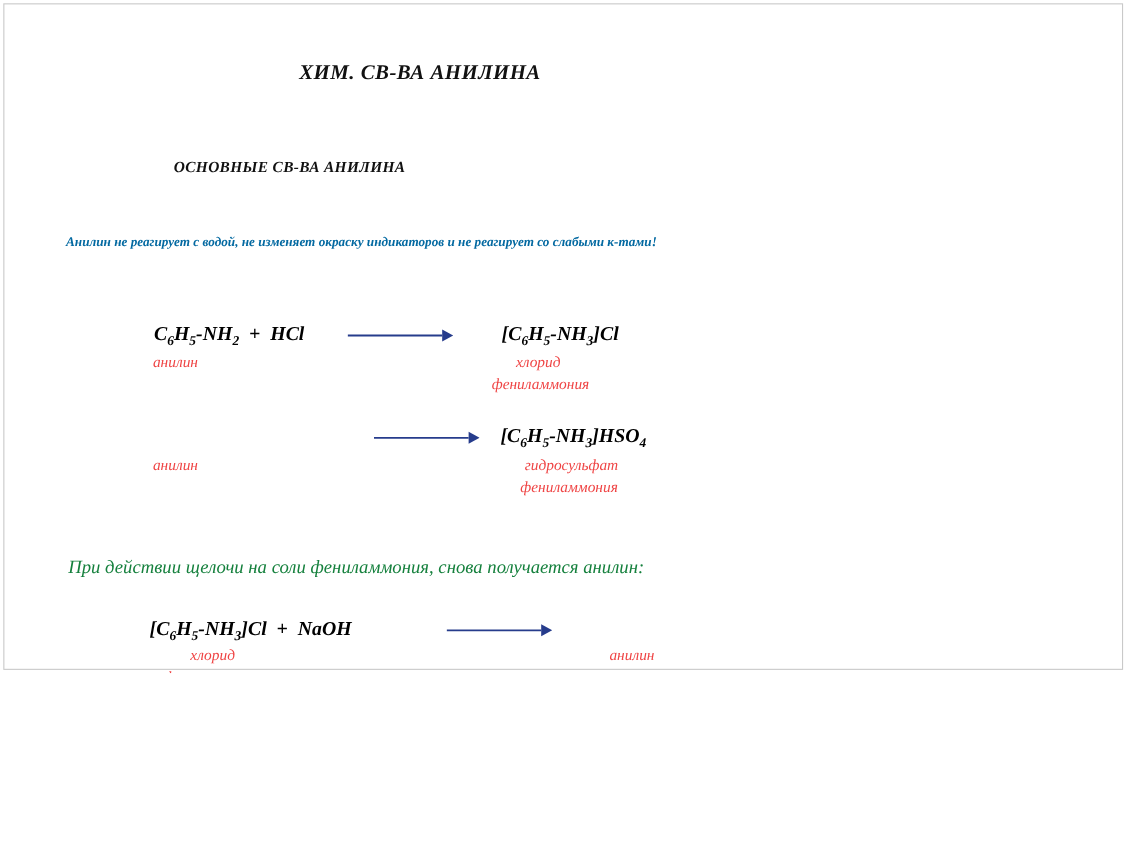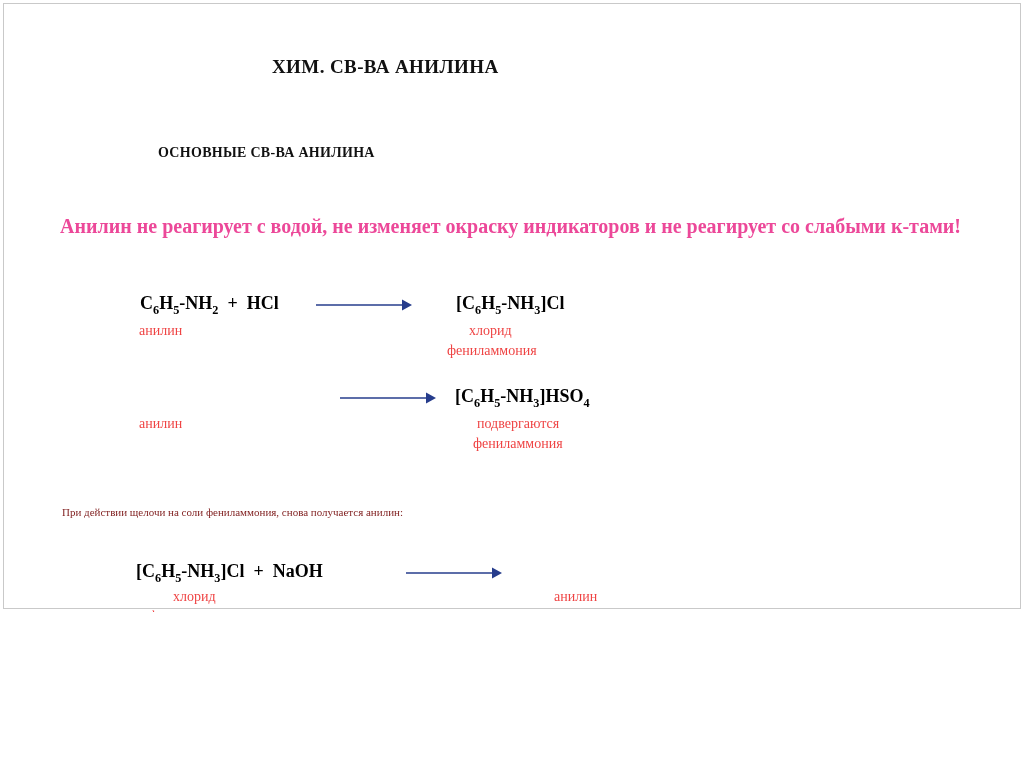--- a/index.html
+++ b/index.html
@@ -8,20 +8,21 @@
     background: #ffffff;
   }
   .slide {
     position: relative;
     width: 1024px;
     height: 612px;
     background: #ffffff;
     font-family: "Liberation Serif", "DejaVu Serif", serif;
     color: #1a1a1a;
     overflow: hidden;
+    font-style: italic;
   }
   .frame {
     position: absolute;
     inset: 3px;
     border: 1px solid #c9c9c9;
     pointer-events: none;
   }
   .title {
     position: absolute;
     left: 272px;
@@ -41,31 +42,31 @@
     font-weight: bold;
     letter-spacing: 0.3px;
     color: #111111;
   }
   .intro {
     position: absolute;
     left: 60px;
     top: 212px;
     width: 952px;
     margin: 0;
-    font-size: 20px;
+    font-size: 12px;
     font-weight: bold;
     line-height: 1.45;
-    color: #ec4899;
+    color: #0369a1;
   }
   .note {
     position: absolute;
     margin: 0;
-    font-size: 11px;
+    font-size: 17px;
     font-weight: normal;
-    color: #7f1d1d;
+    color: #15803d;
   }
   .note-alkali { left: 62px; top: 506px; }
   .note-hydrolysis { left: 62px; top: 648px; }
   .eq {
     position: absolute;
     font-size: 18px;
     font-weight: bold;
     white-space: pre;
     color: #000000;
   }
@@ -132,21 +133,21 @@
   <span class="lbl eq1-pl2">фениламмония</span>
 
   <span class="arrow eq2-a">
     <svg width="96" height="16" viewBox="0 0 96 16" aria-hidden="true">
       <line x1="0" y1="8" x2="86" y2="8" stroke="currentColor" stroke-width="1.6"></line>
       <polygon points="86,2.5 96,8 86,13.5" fill="currentColor"></polygon>
     </svg>
   </span>
   <span class="eq eq2-p">[C<sub>6</sub>H<sub>5</sub>-NH<sub>3</sub>]HSO<sub>4</sub></span>
   <span class="lbl eq2-rl">анилин</span>
-  <span class="lbl eq2-pl1">подвергаются</span>
+  <span class="lbl eq2-pl1">гидросульфат</span>
   <span class="lbl eq2-pl2">фениламмония</span>
 
   <p class="note note-alkali">При действии щелочи на соли фениламмония, снова получается анилин:</p>
 
   <span class="eq eq3-r">[C<sub>6</sub>H<sub>5</sub>-NH<sub>3</sub>]Cl  +  NaOH</span>
   <span class="arrow eq3-a">
     <svg width="96" height="16" viewBox="0 0 96 16" aria-hidden="true">
       <line x1="0" y1="8" x2="86" y2="8" stroke="currentColor" stroke-width="1.6"></line>
       <polygon points="86,2.5 96,8 86,13.5" fill="currentColor"></polygon>
     </svg>

